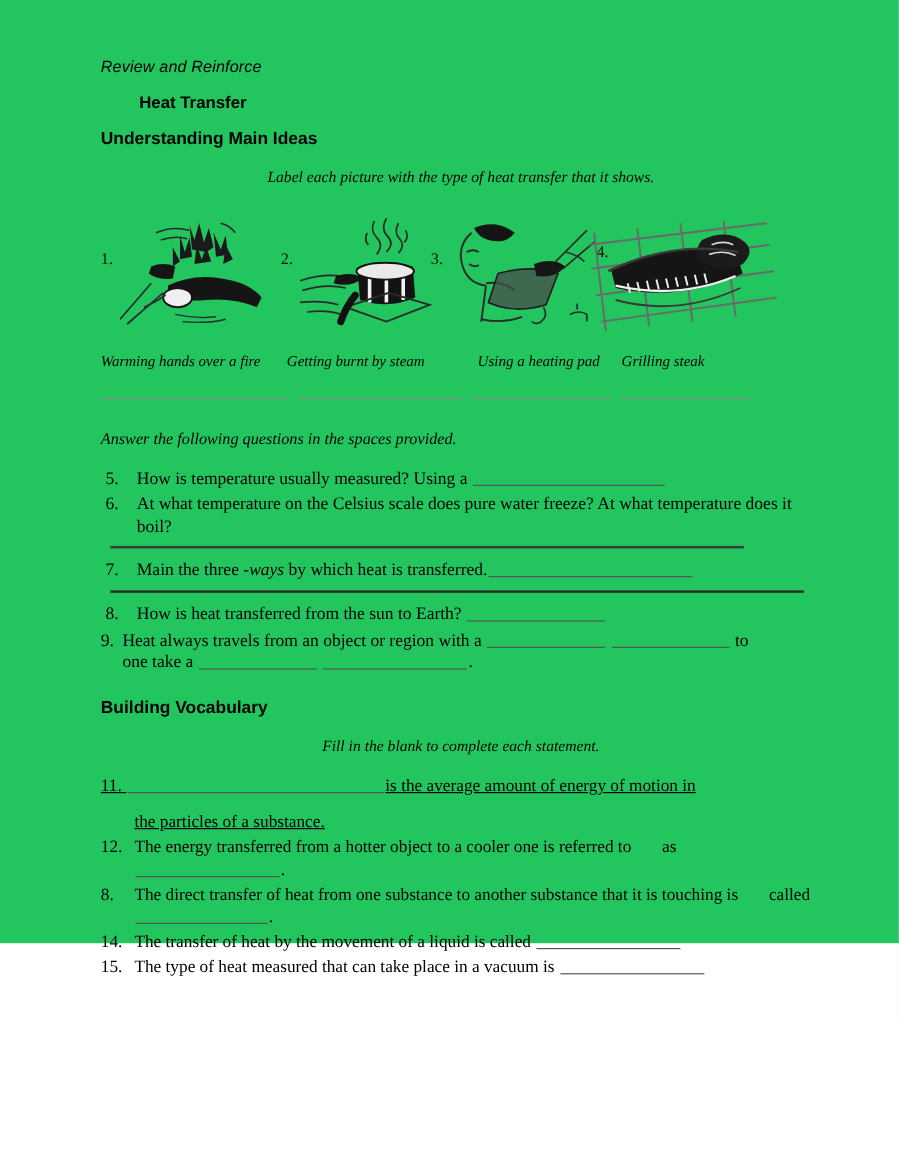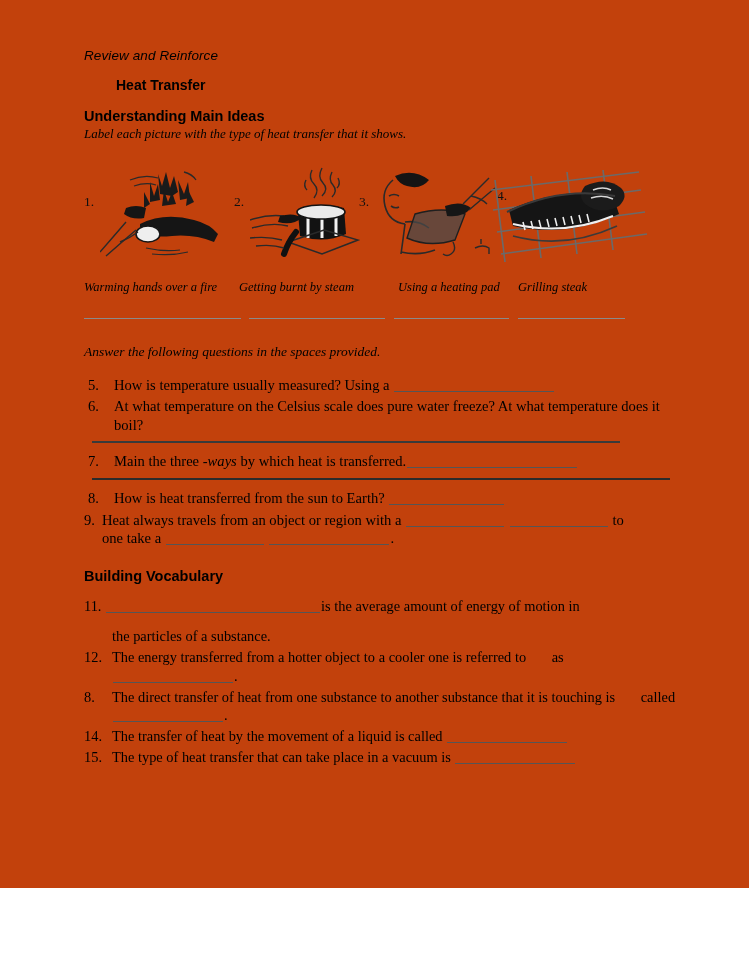--- a/index.html
+++ b/index.html
@@ -12,22 +12,22 @@
     height: 970px;
     position: relative;
     font-family: "Liberation Serif", serif;
     color: #000;
     overflow: hidden;
   }
   .page {
     position: absolute;
     left: 0; top: 0;
     width: 749px;
-    height: 888px;
-    background: #c2410c;
+    height: 786px;
+    background: #22c55e;
   }
   .content {
     position: absolute;
     left: 84px;
     top: 48px;
     width: 600px;
   }
 
   
   .kicker {
@@ -47,21 +47,22 @@
   .section-head {
     font-family: "Liberation Sans", sans-serif;
     font-weight: bold;
     font-size: 14.5px;
     margin: 0 0 2px 0;
   }
   .section-sub {
     font-family: "Liberation Serif", serif;
     font-style: italic;
     font-size: 13px;
-    margin: 0;
+    margin: 16px;
+    text-align: center;
   }
 
   
   .figures {
     position: relative;
     height: 108px;
     margin-top: 24px;
   }
   .fig {
     position: absolute;
@@ -419,25 +420,26 @@
           <span>one take a</span>
           <span class="blank" style="width:98px;"></span>
           <span class="blank" style="width:120px;"></span><span>.</span>
         </span>
       </div>
 
     </div>
 
     <div class="vocab">
       <div class="section-head">Building Vocabulary</div>
+      <div class="section-sub">Fill in the blank to complete each statement.</div>
 
       <div class="vlist">
 
 
-        <div class="v noind" style="margin-top:8px;">
+        <div class="v noind" style="margin-top:8px;text-decoration:underline;">
           <span>11.</span>
           <span class="blank" style="width:214px;"></span><span>is the average amount of energy of motion in</span>
           <span class="indent" style="margin-top:12px;">the particles of a substance.</span>
         </div>
 
         <div class="v">
           <span class="num">12.</span>
           <span>The energy transferred from a hotter object to a cooler one is referred to</span>
           <span class="cont" style="padding-left:22px;">
             <span>as</span><span class="blank" style="width:120px;"></span><span>.</span>
@@ -454,21 +456,21 @@
         </div>
 
         <div class="v">
           <span class="num">14.</span>
           <span>The transfer of heat by the movement of a liquid is called</span>
           <span class="blank" style="width:120px;"></span>
         </div>
 
         <div class="v">
           <span class="num">15.</span>
-          <span>The type of heat transfer that can take place in a vacuum is</span>
+          <span>The type of heat measured that can take place in a vacuum is</span>
           <span class="blank" style="width:120px;"></span>
         </div>
 
       </div>
     </div>
 
   </div>
 </div>
 
 </body></html>

